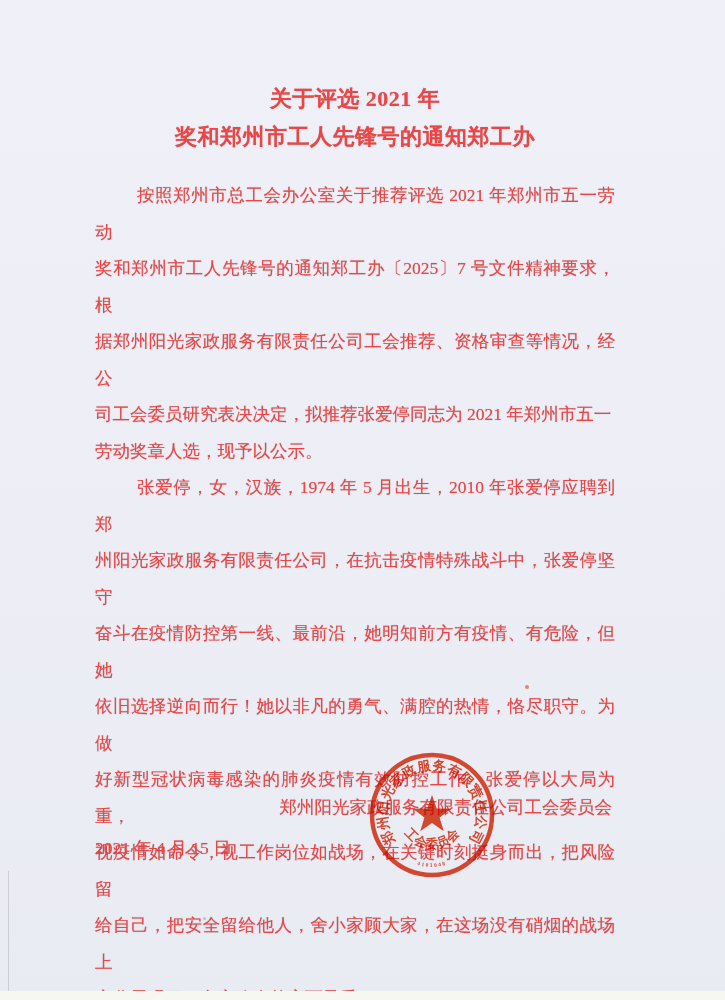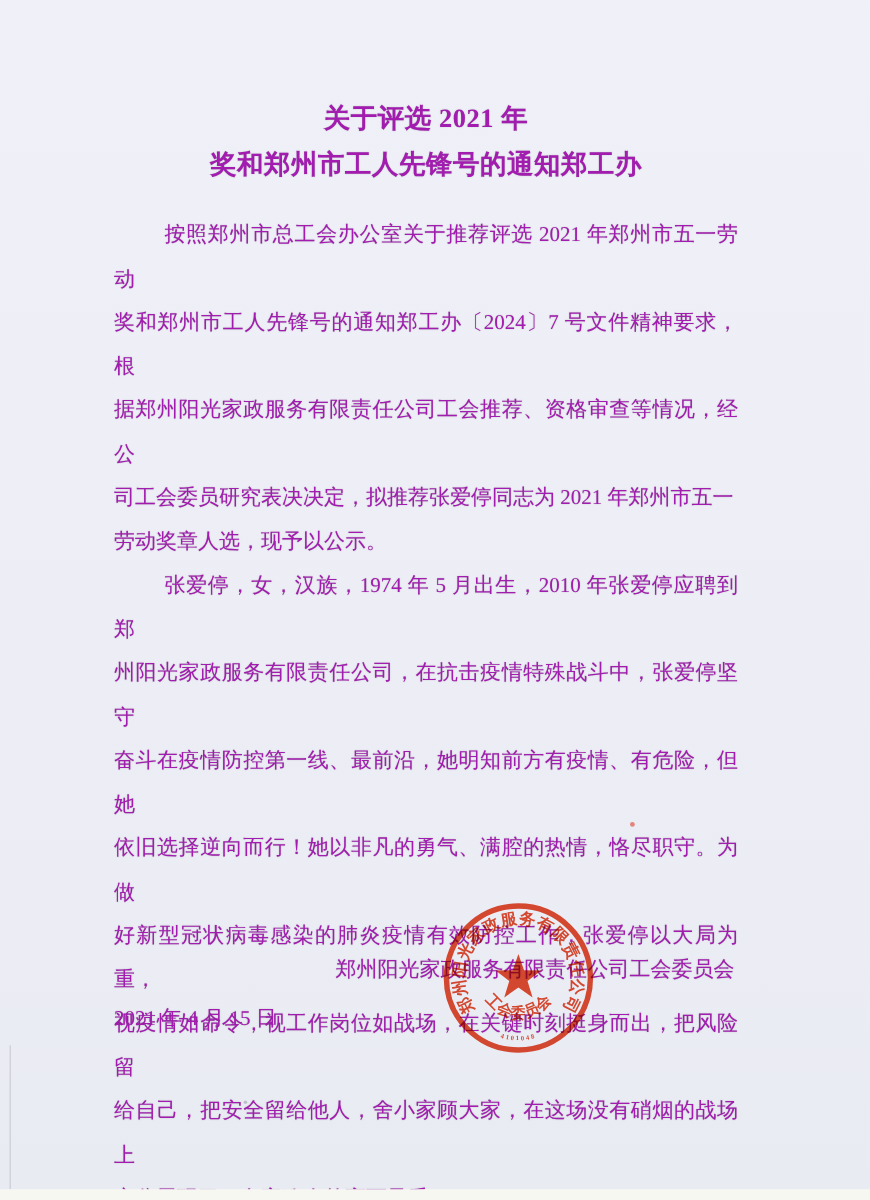--- a/index.html
+++ b/index.html
@@ -8,21 +8,21 @@
     font-family:"Liberation Serif","DejaVu Serif",serif;
     background:linear-gradient(180deg,#f0f1f8 0%,#edeef5 55%,#e9ebf3 100%);
   }
   .scan-page{position:absolute;inset:0;}
   
   .scan-bottom-strip{position:absolute;left:0;right:0;bottom:0;height:9px;background:#f7f7f2;}
   .scan-left-line{position:absolute;left:8px;bottom:9px;width:1px;height:120px;background:rgba(125,125,140,.28);}
   .speck-red{position:absolute;left:525px;top:685px;width:4px;height:4px;border-radius:50%;background:rgba(221,45,25,.55);}
   .speck-gray{position:absolute;left:203px;top:917px;width:3px;height:3px;border-radius:50%;background:rgba(110,110,125,.35);}
 
-  .ink{color:#a21caf;text-shadow:0 0 1px rgba(42,42,50,.35);}
+  .ink{color:#ef4444;text-shadow:0 0 1px rgba(42,42,50,.35);}
 
   .title-block{position:absolute;left:95px;top:80px;width:520px;text-align:center;}
   .title-line{font-size:22px;font-weight:700;line-height:38px;letter-spacing:.5px;}
 
   .body-text{position:absolute;left:95px;top:177px;width:520px;
     font-size:17.5px;line-height:36.5px;}
   .para{margin:0;text-indent:2.4em;white-space:pre-line;text-align:justify;}
 
   .signature{position:absolute;left:95px;top:789px;width:517px;
     font-size:17.5px;line-height:36.5px;text-align:right;}
@@ -41,21 +41,21 @@
 
 <div class="scan-page">
 
   <div class="title-block">
     <div class="title-line ink">关于评选 2021 年</div>
     <div class="title-line ink">奖和郑州市工人先锋号的通知郑工办</div>
   </div>
 
   <div class="body-text ink">
     <p class="para">按照郑州市总工会办公室关于推荐评选 2021 年郑州市五一劳动
-奖和郑州市工人先锋号的通知郑工办〔2024〕7 号文件精神要求，根
+奖和郑州市工人先锋号的通知郑工办〔2025〕7 号文件精神要求，根
 据郑州阳光家政服务有限责任公司工会推荐、资格审查等情况，经公
 司工会委员研究表决决定，拟推荐张爱停同志为 2021 年郑州市五一
 劳动奖章人选，现予以公示。</p>
     <p class="para">张爱停，女，汉族，1974 年 5 月出生，2010 年张爱停应聘到郑
 州阳光家政服务有限责任公司，在抗击疫情特殊战斗中，张爱停坚守
 奋斗在疫情防控第一线、最前沿，她明知前方有疫情、有危险，但她
 依旧选择逆向而行！她以非凡的勇气、满腔的热情，恪尽职守。为做
 好新型冠状病毒感染的肺炎疫情有效防控工作，张爱停以大局为重，
 视疫情如命令，视工作岗位如战场，在关键时刻挺身而出，把风险留
 给自己，把安全留给他人，舍小家顾大家，在这场没有硝烟的战场上

